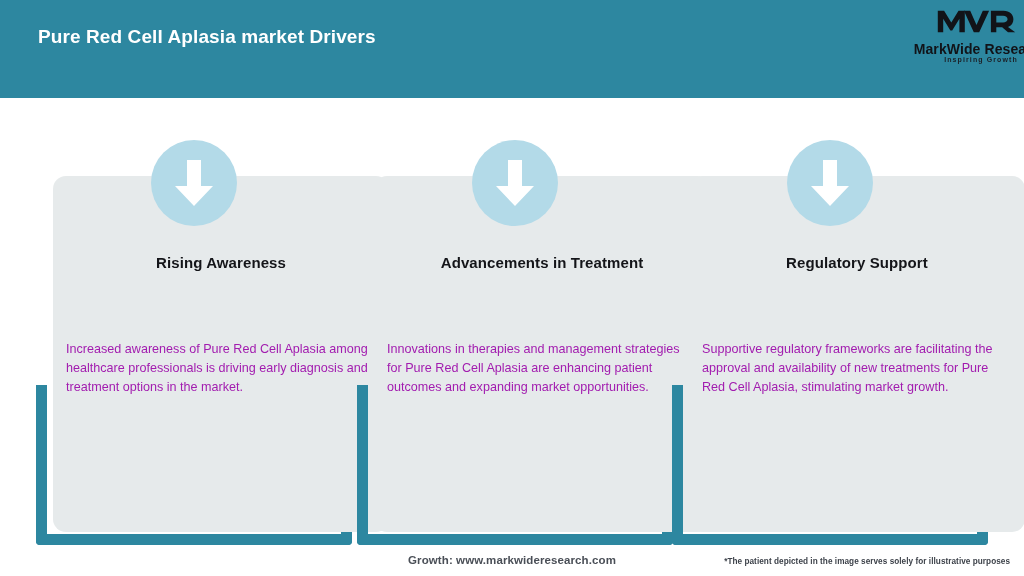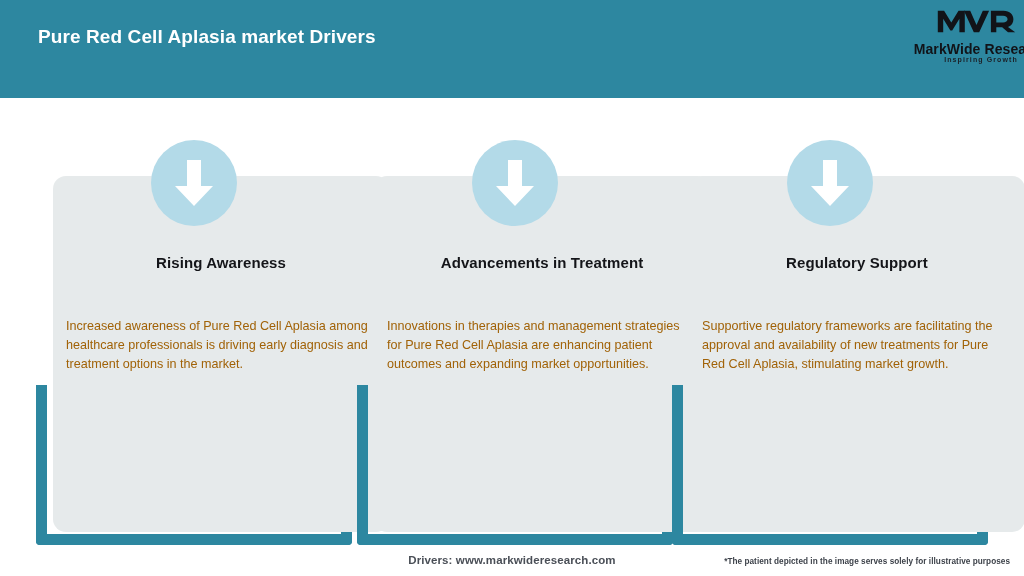--- a/index.html
+++ b/index.html
@@ -122,24 +122,24 @@
     font-size: 15px;
     font-weight: bold;
     color: #141519;
     letter-spacing: 0.1px;
   }
 
   .card-body {
     position: absolute;
     left: 13px;
     right: 13px;
-    top: 141px;
+    top: 164px;
     font-size: 12.6px;
     line-height: 19px;
-    color: #a16207;
+    color: #a21caf;
     text-align: left;
   }
 
   
   .icon-circle {
     position: absolute;
     left: 50%;
     top: 42px;
     transform: translateX(-50%);
     width: 86px;
@@ -231,14 +231,14 @@
     </div>
     <div class="icon-circle">
       <svg width="44" height="50" viewBox="0 0 44 50">
         <path d="M15 2 L29 2 L29 28 L41 28 L22 48 L3 28 L15 28 Z" fill="#ffffff"></path>
       </svg>
     </div>
   </div>
 
 </div>
 
-<div class="footer-source">Drivers: www.markwideresearch.com</div>
+<div class="footer-source">Growth: www.markwideresearch.com</div>
 <div class="footer-disclaimer">*The patient depicted in the image serves solely for illustrative purposes</div>
 
 </body></html>

